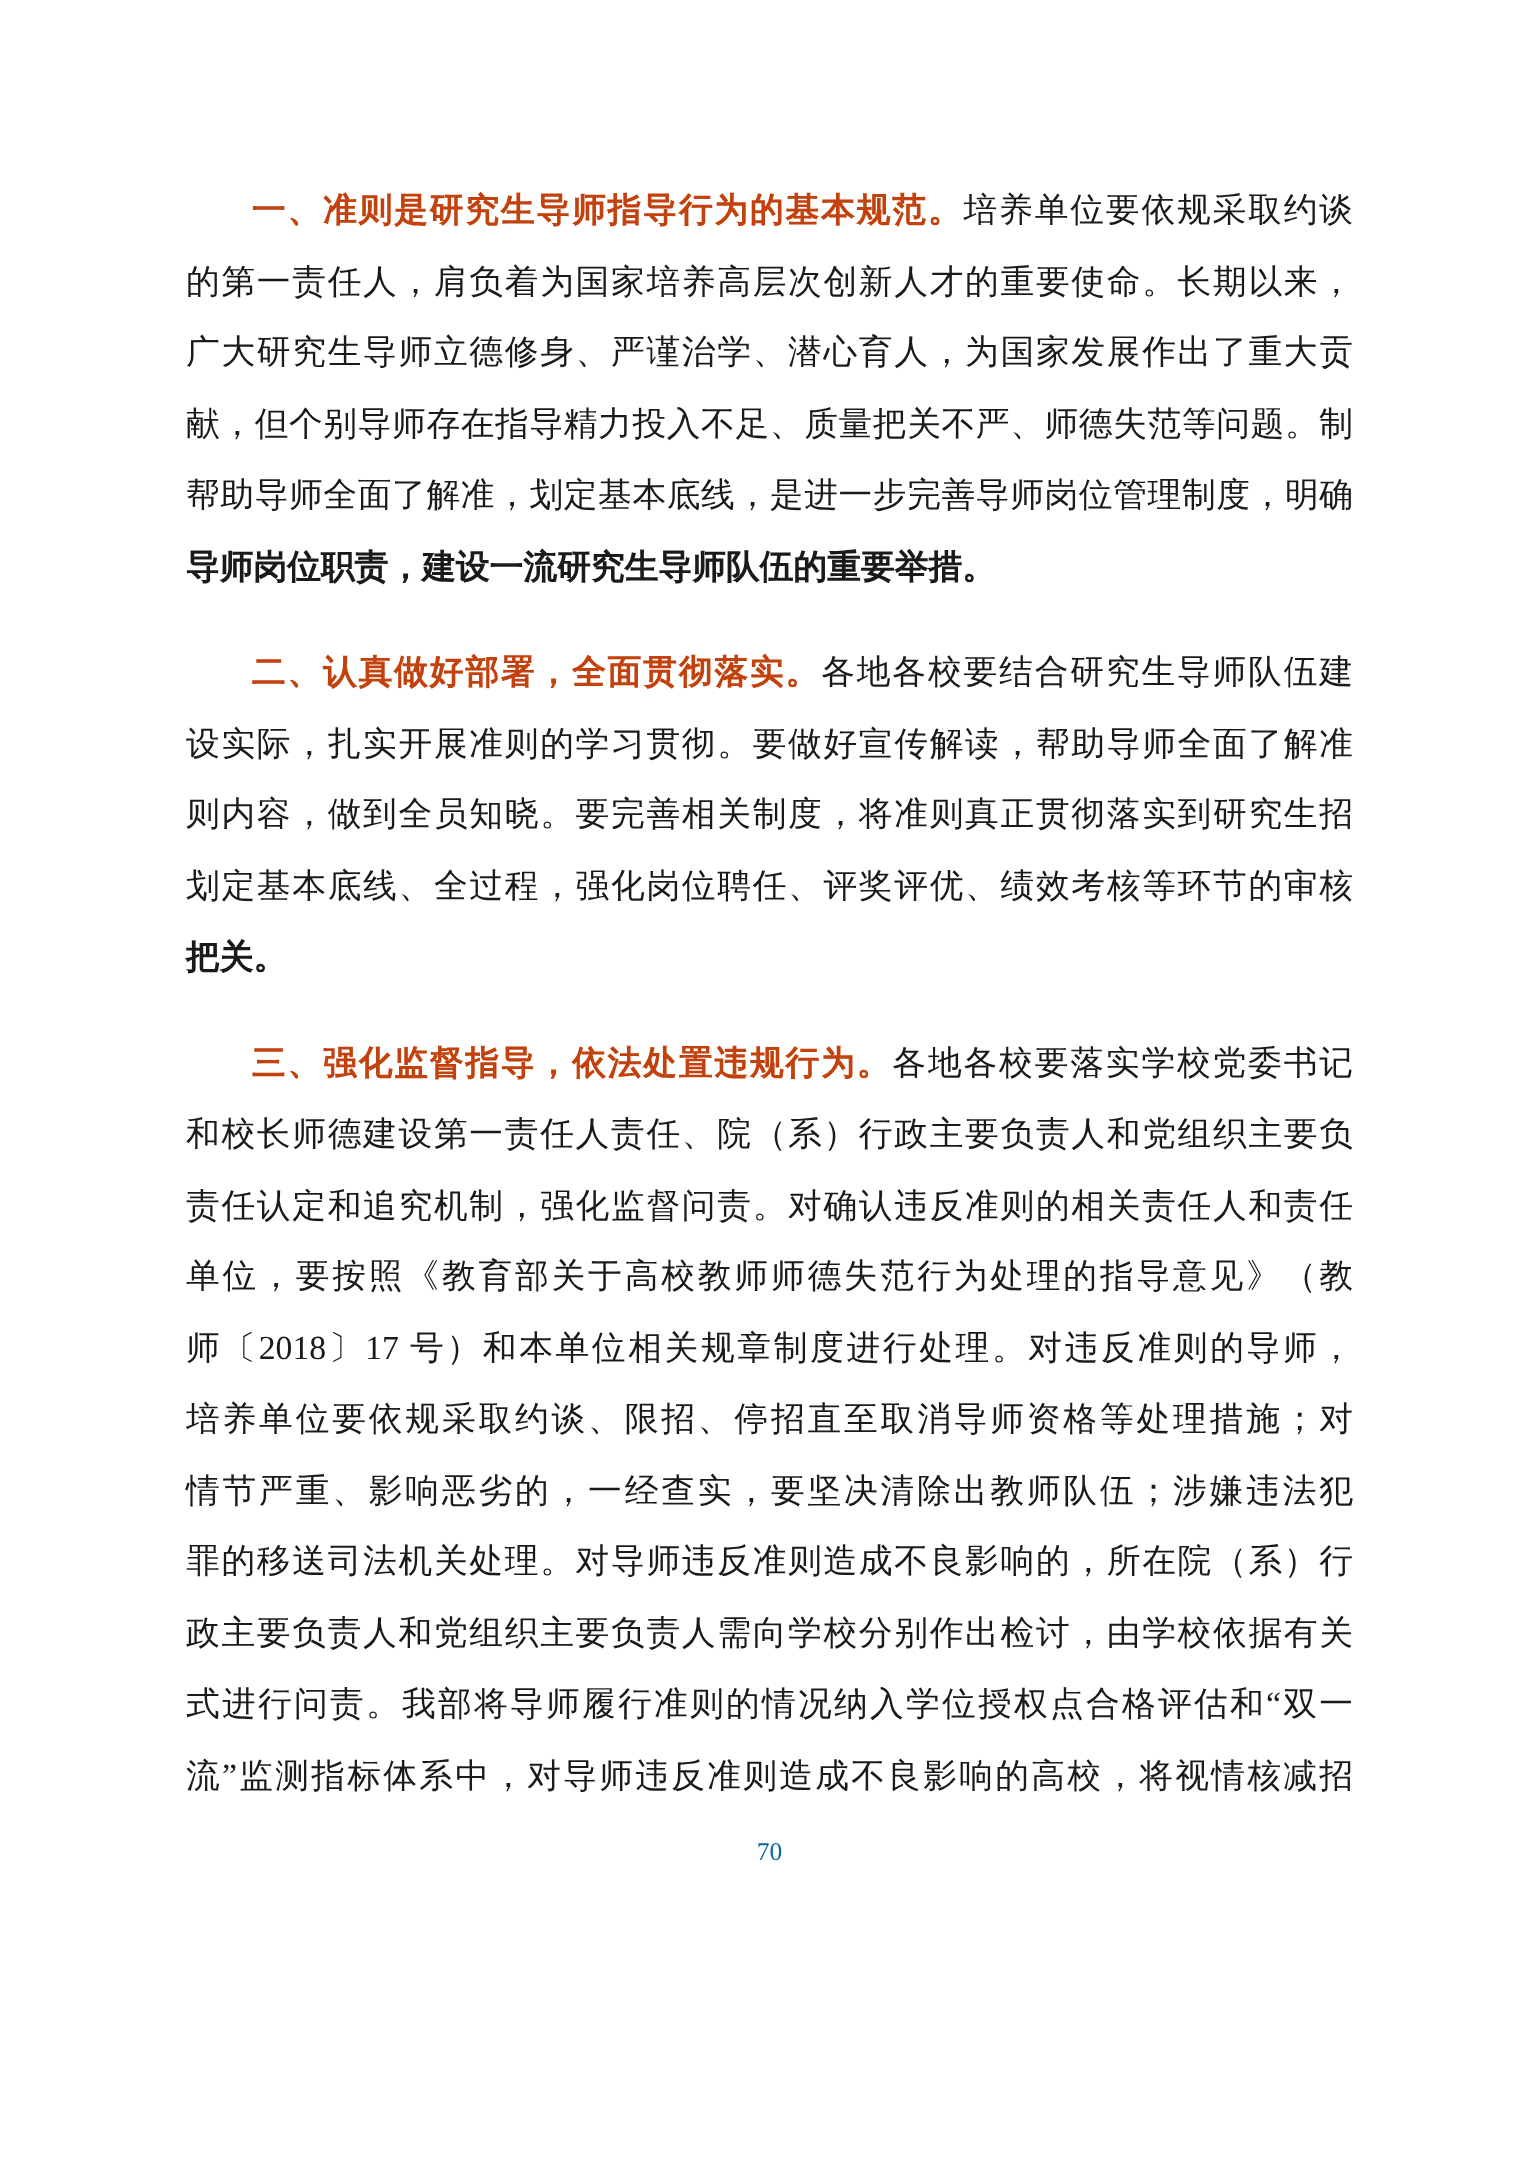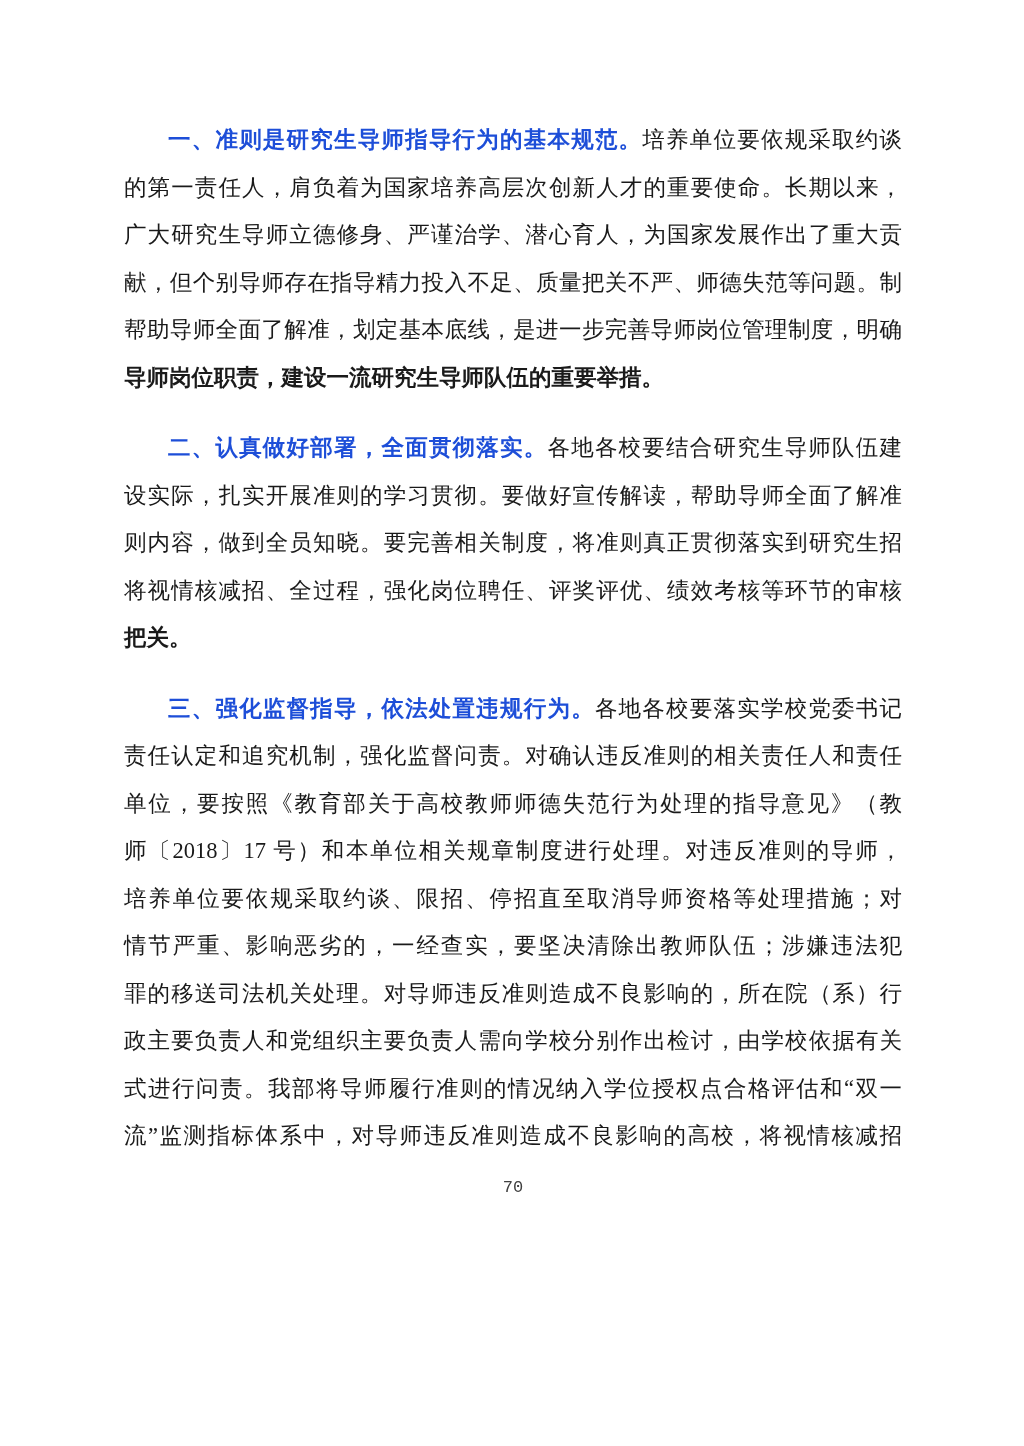--- a/index.html
+++ b/index.html
@@ -26,56 +26,57 @@
     height: 47.5px;
     text-align: justify;
     text-align-last: justify;
     word-break: keep-all;
   }
   .line.last { text-align-last: left; font-weight: bold; }
   .first-line { text-indent: 44px; }
   .lead {
     font-weight: 700;
     font-family: Liberation Mono, monospace;
-    color: #1d4ed8;
+    color: #c2410c;
   }
   .footer {
     margin-top: 18px;
     text-align: center;
   }
   .page-number {
     font-size: 17px;
     line-height: 20px;
-    color: #404040;
-    font-family: Liberation Mono, monospace;
+    color: #0369a1;
+    font-family: Liberation Serif, serif;
   }
 </style>
 </head>
 <body>
 
 <div class="page">
   <div class="content">
     <div>
         <div class="para">
           <div class="line first-line"><span class="lead">一、准则是研究生导师指导行为的基本规范。</span><span>培养单位要依规采取约谈</span></div>
           <div class="line">的第一责任人，肩负着为国家培养高层次创新人才的重要使命。长期以来，</div>
           <div class="line">广大研究生导师立德修身、严谨治学、潜心育人，为国家发展作出了重大贡</div>
           <div class="line">献，但个别导师存在指导精力投入不足、质量把关不严、师德失范等问题。制</div>
           <div class="line">帮助导师全面了解准，划定基本底线，是进一步完善导师岗位管理制度，明确</div>
           <div class="line last">导师岗位职责，建设一流研究生导师队伍的重要举措。</div>
         </div>
         <div class="para">
           <div class="line first-line"><span class="lead">二、认真做好部署，全面贯彻落实。</span><span>各地各校要结合研究生导师队伍建</span></div>
           <div class="line">设实际，扎实开展准则的学习贯彻。要做好宣传解读，帮助导师全面了解准</div>
           <div class="line">则内容，做到全员知晓。要完善相关制度，将准则真正贯彻落实到研究生招</div>
-          <div class="line">将视情核减招、全过程，强化岗位聘任、评奖评优、绩效考核等环节的审核</div>
+          <div class="line">划定基本底线、全过程，强化岗位聘任、评奖评优、绩效考核等环节的审核</div>
           <div class="line last">把关。</div>
         </div>
         <div class="para">
           <div class="line first-line"><span class="lead">三、强化监督指导，依法处置违规行为。</span><span>各地各校要落实学校党委书记</span></div>
+          <div class="line">和校长师德建设第一责任人责任、院（系）行政主要负责人和党组织主要负</div>
           <div class="line">责任认定和追究机制，强化监督问责。对确认违反准则的相关责任人和责任</div>
           <div class="line">单位，要按照《教育部关于高校教师师德失范行为处理的指导意见》（教</div>
           <div class="line">师〔2018〕17 号）和本单位相关规章制度进行处理。对违反准则的导师，</div>
           <div class="line">培养单位要依规采取约谈、限招、停招直至取消导师资格等处理措施；对</div>
           <div class="line">情节严重、影响恶劣的，一经查实，要坚决清除出教师队伍；涉嫌违法犯</div>
           <div class="line">罪的移送司法机关处理。对导师违反准则造成不良影响的，所在院（系）行</div>
           <div class="line">政主要负责人和党组织主要负责人需向学校分别作出检讨，由学校依据有关</div>
           <div class="line">式进行问责。我部将导师履行准则的情况纳入学位授权点合格评估和“双一</div>
           <div class="line">流”监测指标体系中，对导师违反准则造成不良影响的高校，将视情核减招</div>
         </div>

